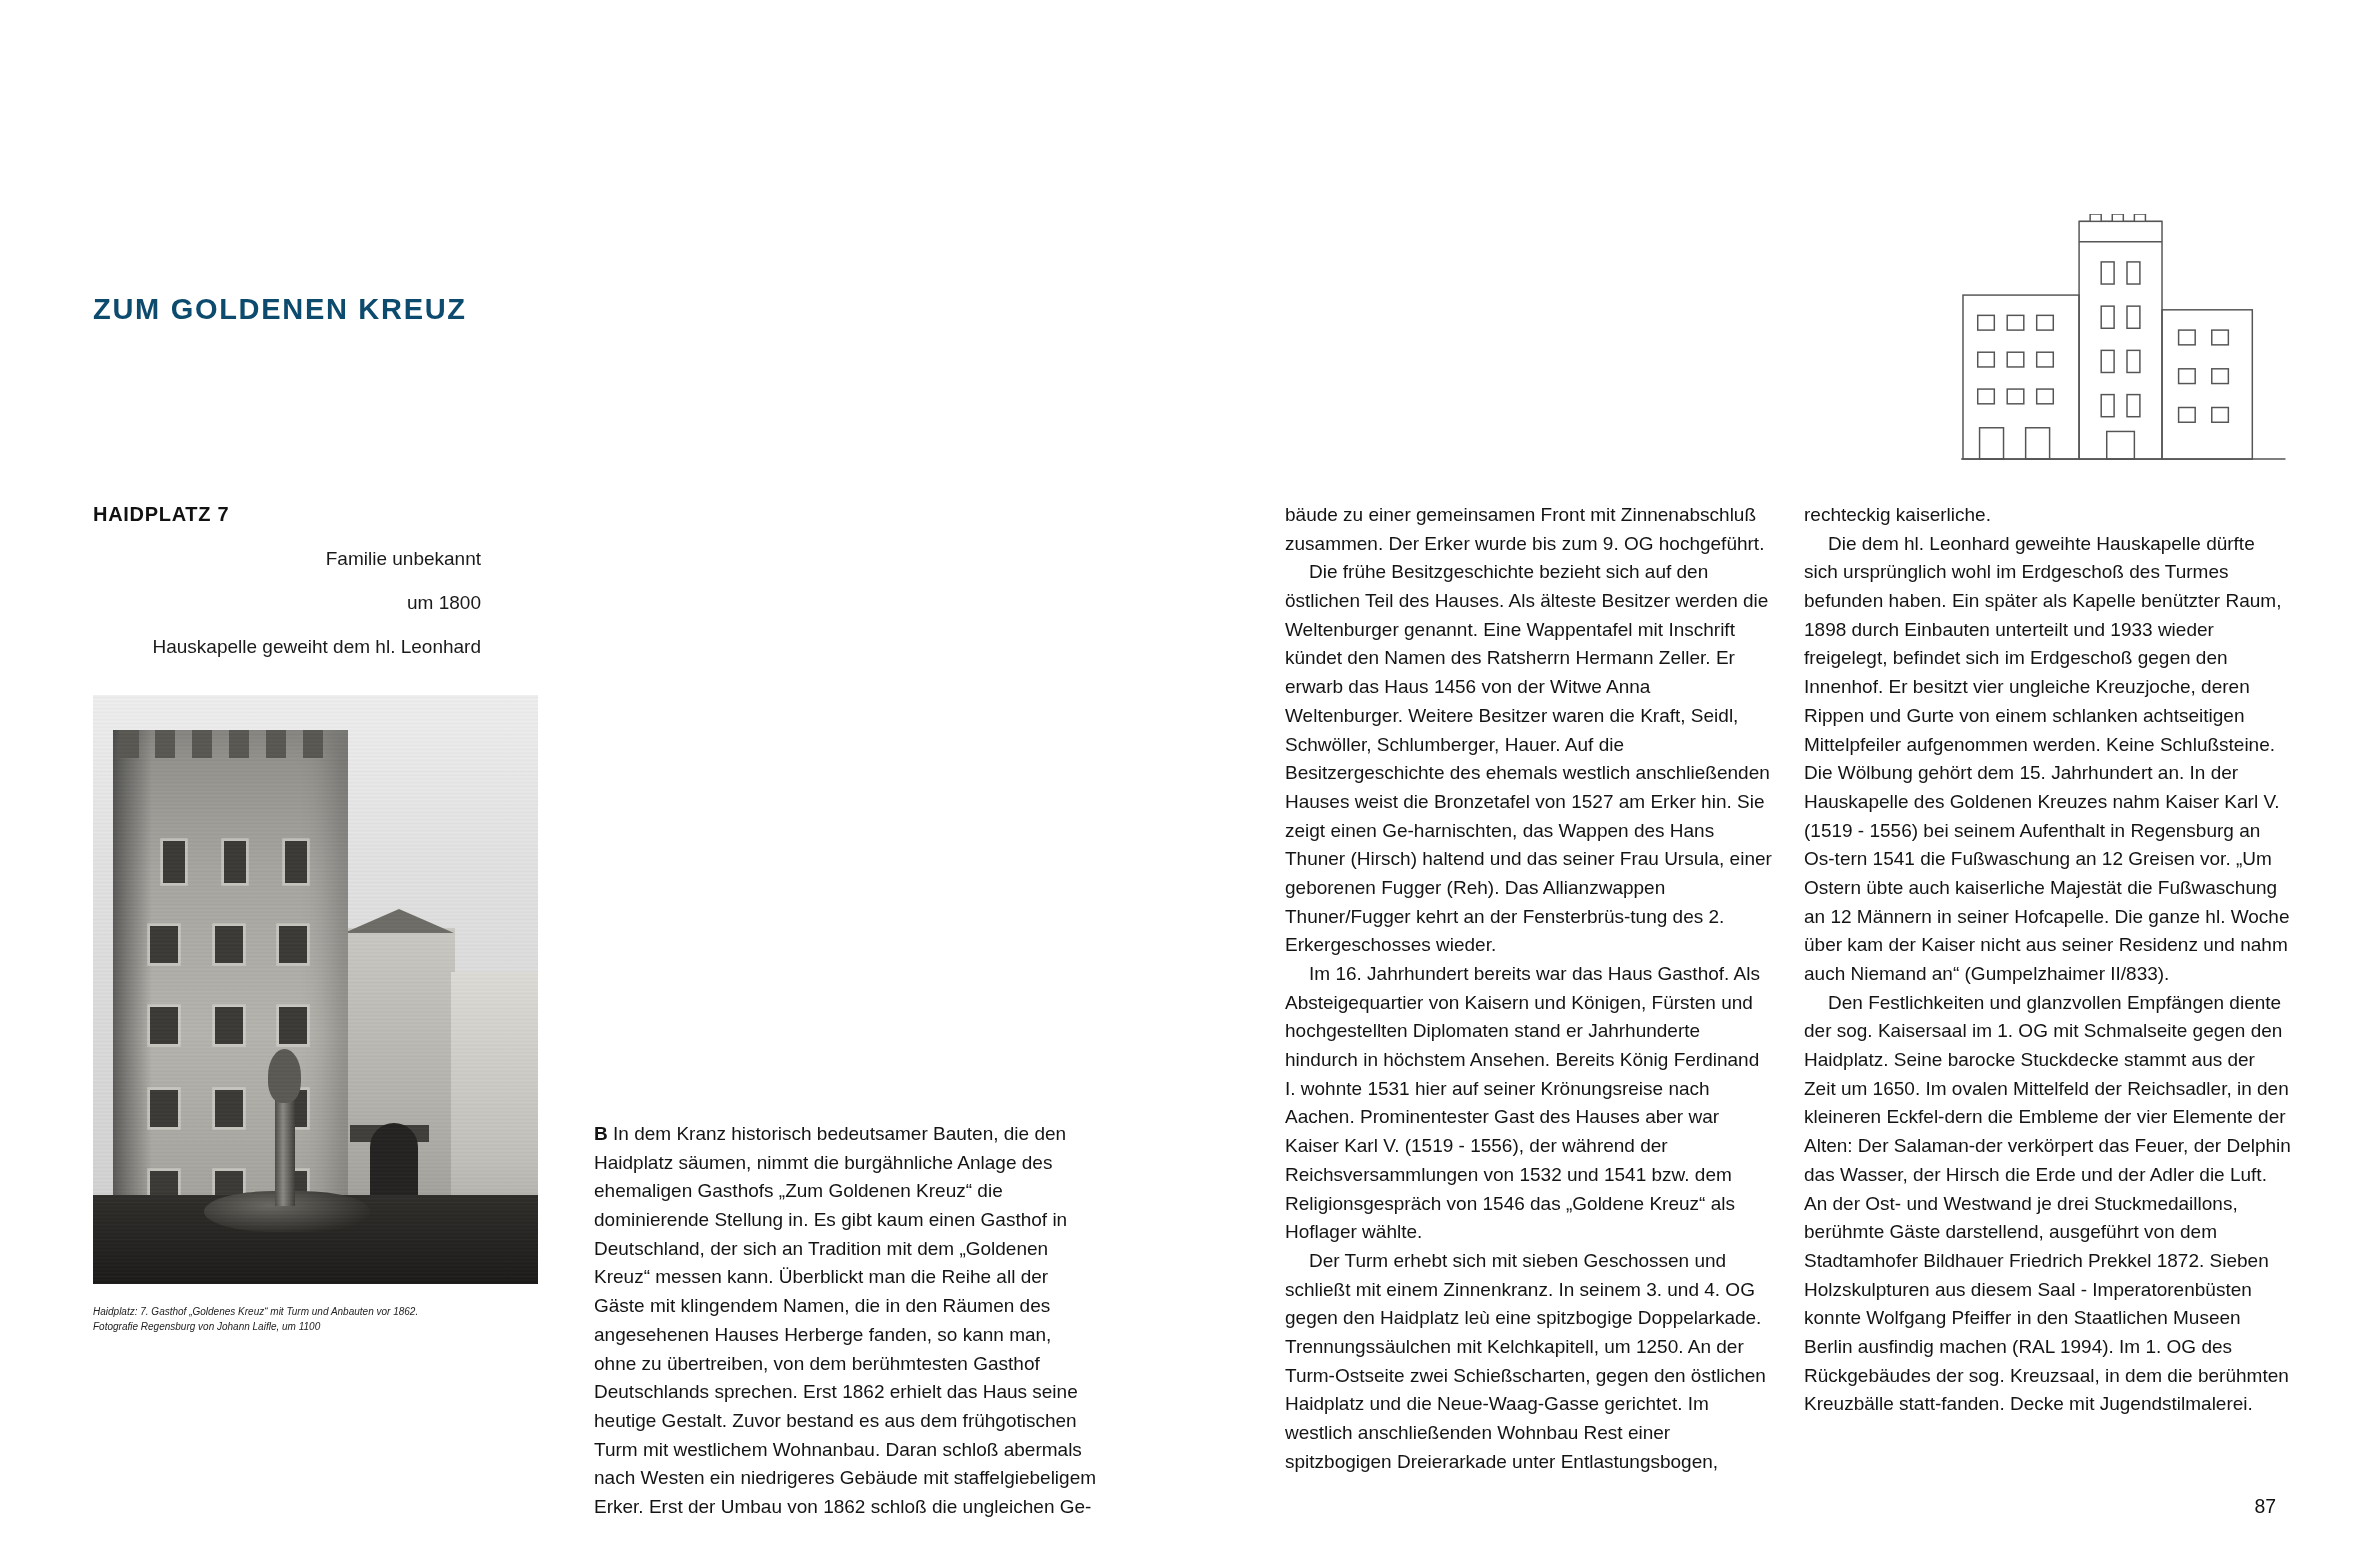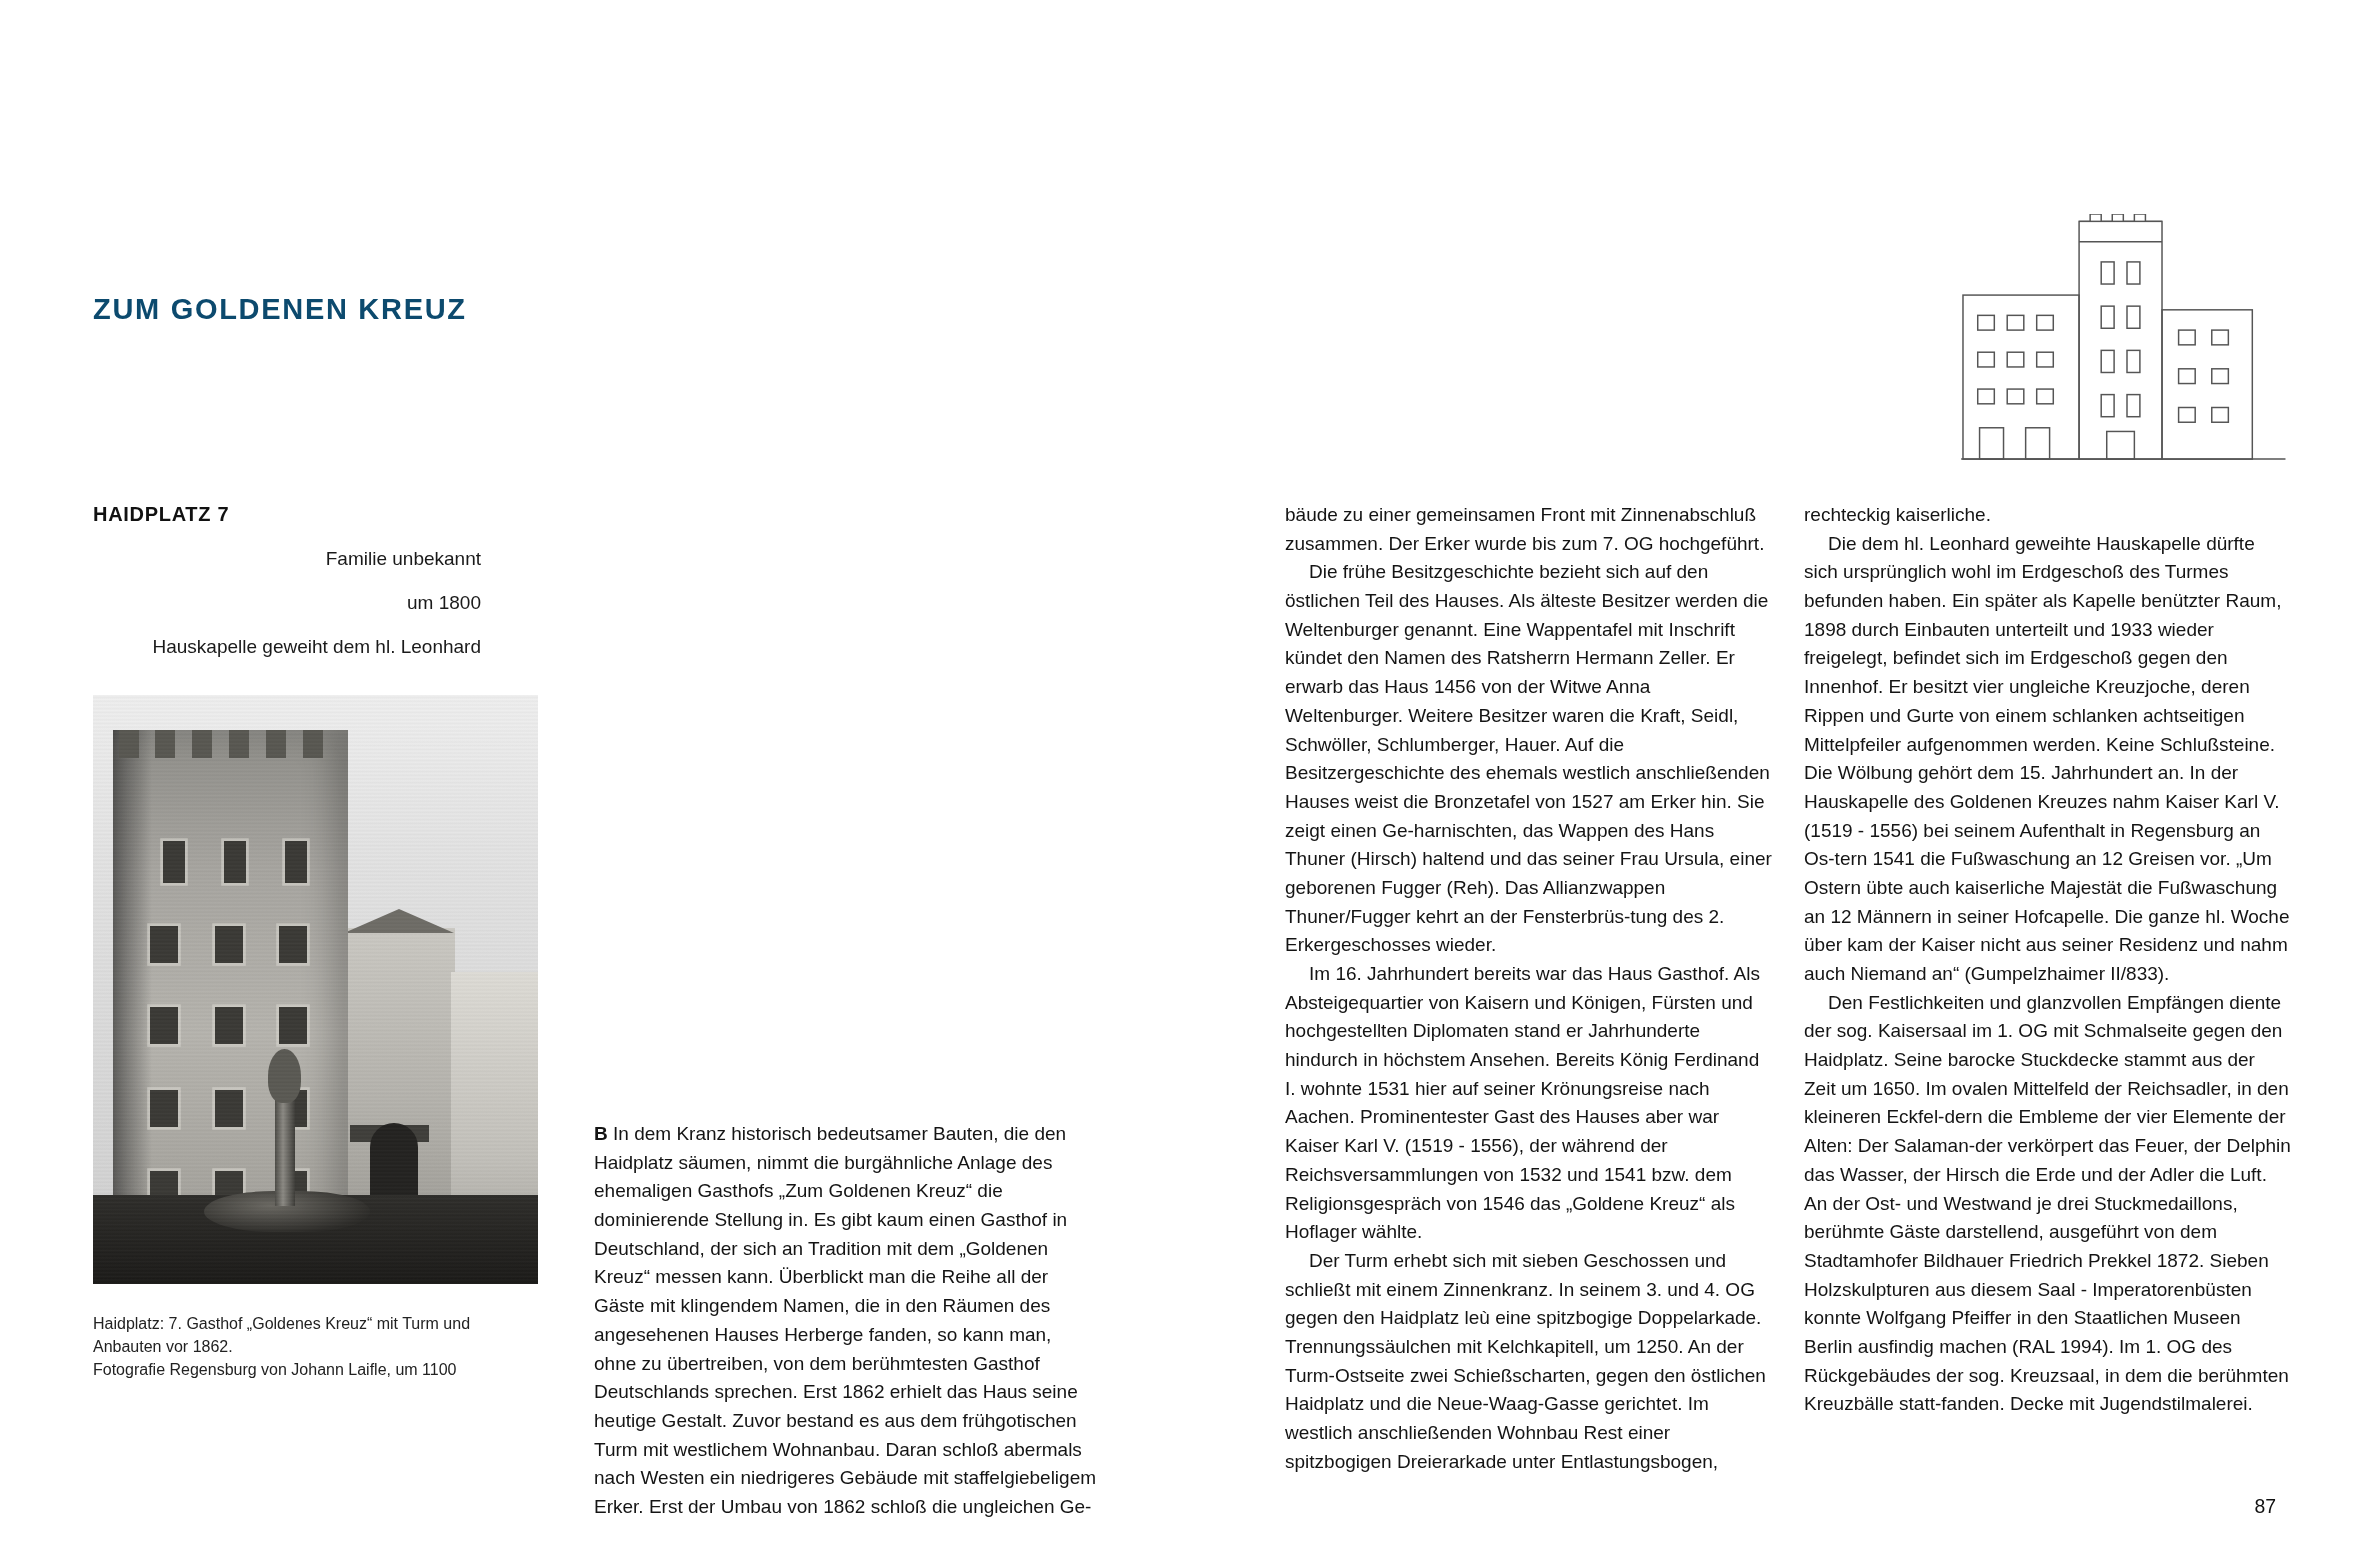--- a/index.html
+++ b/index.html
@@ -183,24 +183,25 @@
   }
   .photo .grain {
     position: absolute;
     inset: 0;
     background:
       repeating-linear-gradient(0deg, rgba(255,255,255,0.03) 0px, rgba(0,0,0,0.03) 1.8px, rgba(255,255,255,0.02) 3.7px);
     pointer-events: none;
   }
 
   #photo-caption {
-    margin-top: 28px;
-    font-size: 16px;
+    margin-top: 21px;
+    font-size: 10px;
     line-height: 1.45;
     color: #222;
+    font-style: italic;
   }
 
   
   .col {
     position: absolute;
     width: 500px;
     font-size: 19px;
     line-height: 1.51;
     color: #141414;
     text-align: left;
@@ -360,21 +361,21 @@
   </figure>
 
   <div class="col" id="col-1">
     <p>
       <span class="dropcap">B</span>
       <span>In dem Kranz historisch bedeutsamer Bauten, die den Haidplatz säumen, nimmt die burgähnliche Anlage des ehemaligen Gasthofs „Zum Goldenen Kreuz“ die dominierende Stellung in. Es gibt kaum einen Gasthof in Deutschland, der sich an Tradition mit dem „Goldenen Kreuz“ messen kann. Überblickt man die Reihe all der Gäste mit klingendem Namen, die in den Räumen des angesehenen Hauses Herberge fanden, so kann man, ohne zu übertreiben, von dem berühmtesten Gasthof Deutschlands sprechen. Erst 1862 erhielt das Haus seine heutige Gestalt. Zuvor bestand es aus dem frühgotischen Turm mit westlichem Wohnanbau. Daran schloß abermals nach Westen ein niedrigeres Gebäude mit staffelgiebeligem Erker. Erst der Umbau von 1862 schloß die ungleichen Ge-</span>
     </p>
   </div>
 
   <div class="col" id="col-2">
-    <p>bäude zu einer gemeinsamen Front mit Zinnenabschluß zusammen. Der Erker wurde bis zum 7. OG hochgeführt.</p>
+    <p>bäude zu einer gemeinsamen Front mit Zinnenabschluß zusammen. Der Erker wurde bis zum 9. OG hochgeführt.</p>
     <p>Die frühe Besitzgeschichte bezieht sich auf den östlichen Teil des Hauses. Als älteste Besitzer werden die Weltenburger genannt. Eine Wappentafel mit Inschrift kündet den Namen des Ratsherrn Hermann Zeller. Er erwarb das Haus 1456 von der Witwe Anna Weltenburger. Weitere Besitzer waren die Kraft, Seidl, Schwöller, Schlumberger, Hauer. Auf die Besitzergeschichte des ehemals westlich anschließenden Hauses weist die Bronzetafel von 1527 am Erker hin. Sie zeigt einen Ge-harnischten, das Wappen des Hans Thuner (Hirsch) haltend und das seiner Frau Ursula, einer geborenen Fugger (Reh). Das Allianzwappen Thuner/Fugger kehrt an der Fensterbrüs-tung des 2. Erkergeschosses wieder.</p>
     <p>Im 16. Jahrhundert bereits war das Haus Gasthof. Als Absteigequartier von Kaisern und Königen, Fürsten und hochgestellten Diplomaten stand er Jahrhunderte hindurch in höchstem Ansehen. Bereits König Ferdinand I. wohnte 1531 hier auf seiner Krönungsreise nach Aachen. Prominentester Gast des Hauses aber war Kaiser Karl V. (1519 - 1556), der während der Reichsversammlungen von 1532 und 1541 bzw. dem Religionsgespräch von 1546 das „Goldene Kreuz“ als Hoflager wählte.</p>
     <p>Der Turm erhebt sich mit sieben Geschossen und schließt mit einem Zinnenkranz. In seinem 3. und 4. OG gegen den Haidplatz leù eine spitzbogige Doppelarkade. Trennungssäulchen mit Kelchkapitell, um 1250. An der Turm-Ostseite zwei Schießscharten, gegen den östlichen Haidplatz und die Neue-Waag-Gasse gerichtet. Im westlich anschließenden Wohnbau Rest einer spitzbogigen Dreierarkade unter Entlastungsbogen,</p>
   </div>
 
   <div class="col" id="col-3">
     <p>rechteckig kaiserliche.</p>
     <p>Die dem hl. Leonhard geweihte Hauskapelle dürfte sich ursprünglich wohl im Erdgeschoß des Turmes befunden haben. Ein später als Kapelle benützter Raum, 1898 durch Einbauten unterteilt und 1933 wieder freigelegt, befindet sich im Erdgeschoß gegen den Innenhof. Er besitzt vier ungleiche Kreuzjoche, deren Rippen und Gurte von einem schlanken achtseitigen Mittelpfeiler aufgenommen werden. Keine Schlußsteine. Die Wölbung gehört dem 15. Jahrhundert an. In der Hauskapelle des Goldenen Kreuzes nahm Kaiser Karl V. (1519 - 1556) bei seinem Aufenthalt in Regensburg an Os-tern 1541 die Fußwaschung an 12 Greisen vor. „Um Ostern übte auch kaiserliche Majestät die Fußwaschung an 12 Männern in seiner Hofcapelle. Die ganze hl. Woche über kam der Kaiser nicht aus seiner Residenz und nahm auch Niemand an“ (Gumpelzhaimer II/833).</p>
     <p>Den Festlichkeiten und glanzvollen Empfängen diente der sog. Kaisersaal im 1. OG mit Schmalseite gegen den Haidplatz. Seine barocke Stuckdecke stammt aus der Zeit um 1650. Im ovalen Mittelfeld der Reichsadler, in den kleineren Eckfel-dern die Embleme der vier Elemente der Alten: Der Salaman-der verkörpert das Feuer, der Delphin das Wasser, der Hirsch die Erde und der Adler die Luft. An der Ost- und Westwand je drei Stuckmedaillons, berühmte Gäste darstellend, ausgeführt von dem Stadtamhofer Bildhauer Friedrich Prekkel 1872. Sieben Holzskulpturen aus diesem Saal - Imperatorenbüsten konnte Wolfgang Pfeiffer in den Staatlichen Museen Berlin ausfindig machen (RAL 1994). Im 1. OG des Rückgebäudes der sog. Kreuzsaal, in dem die berühmten Kreuzbälle statt-fanden. Decke mit Jugendstilmalerei.</p>
   </div>

